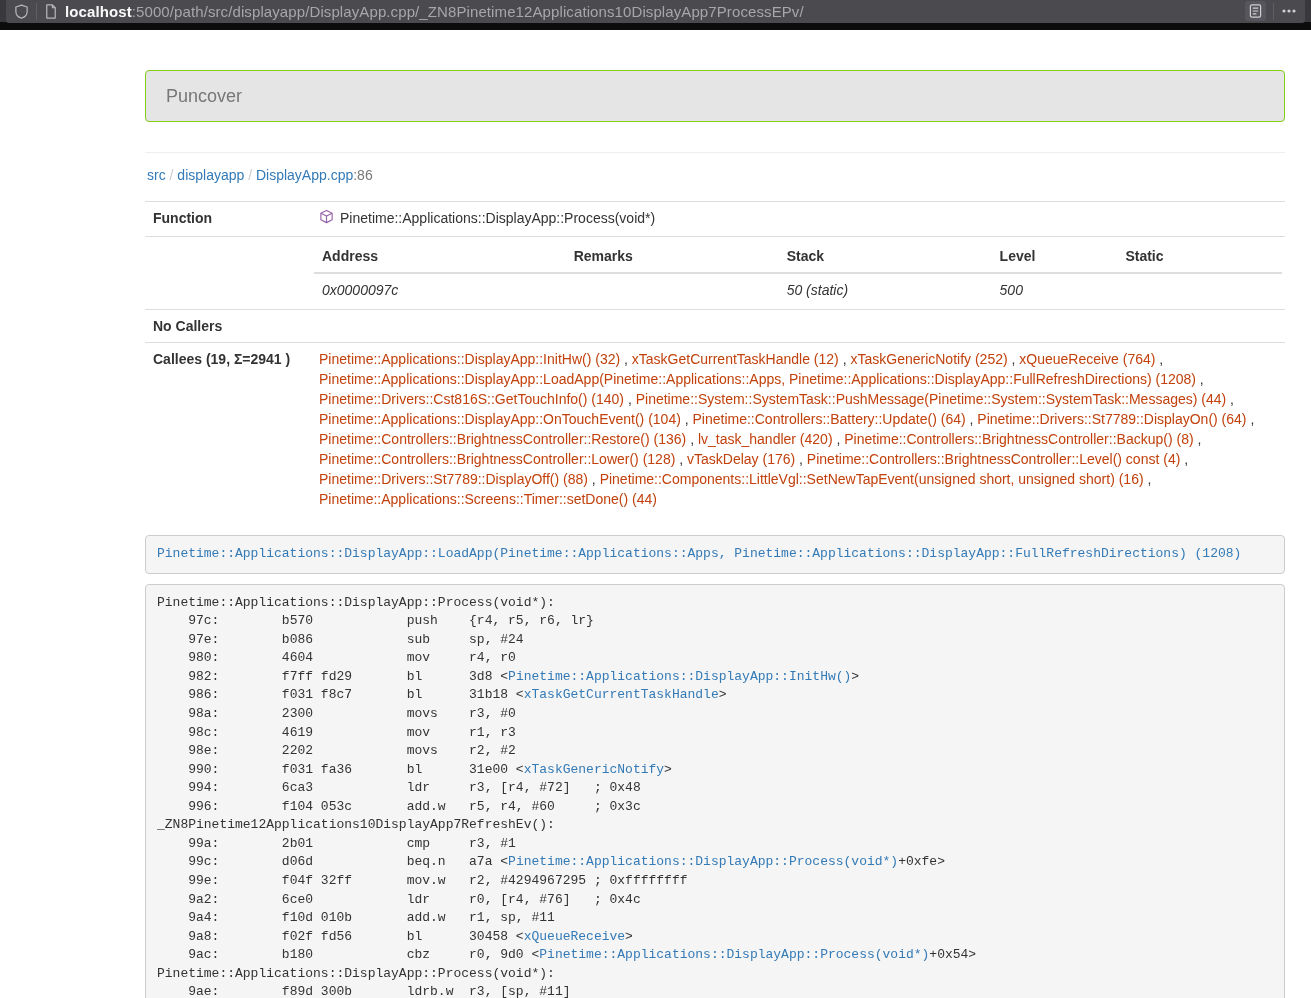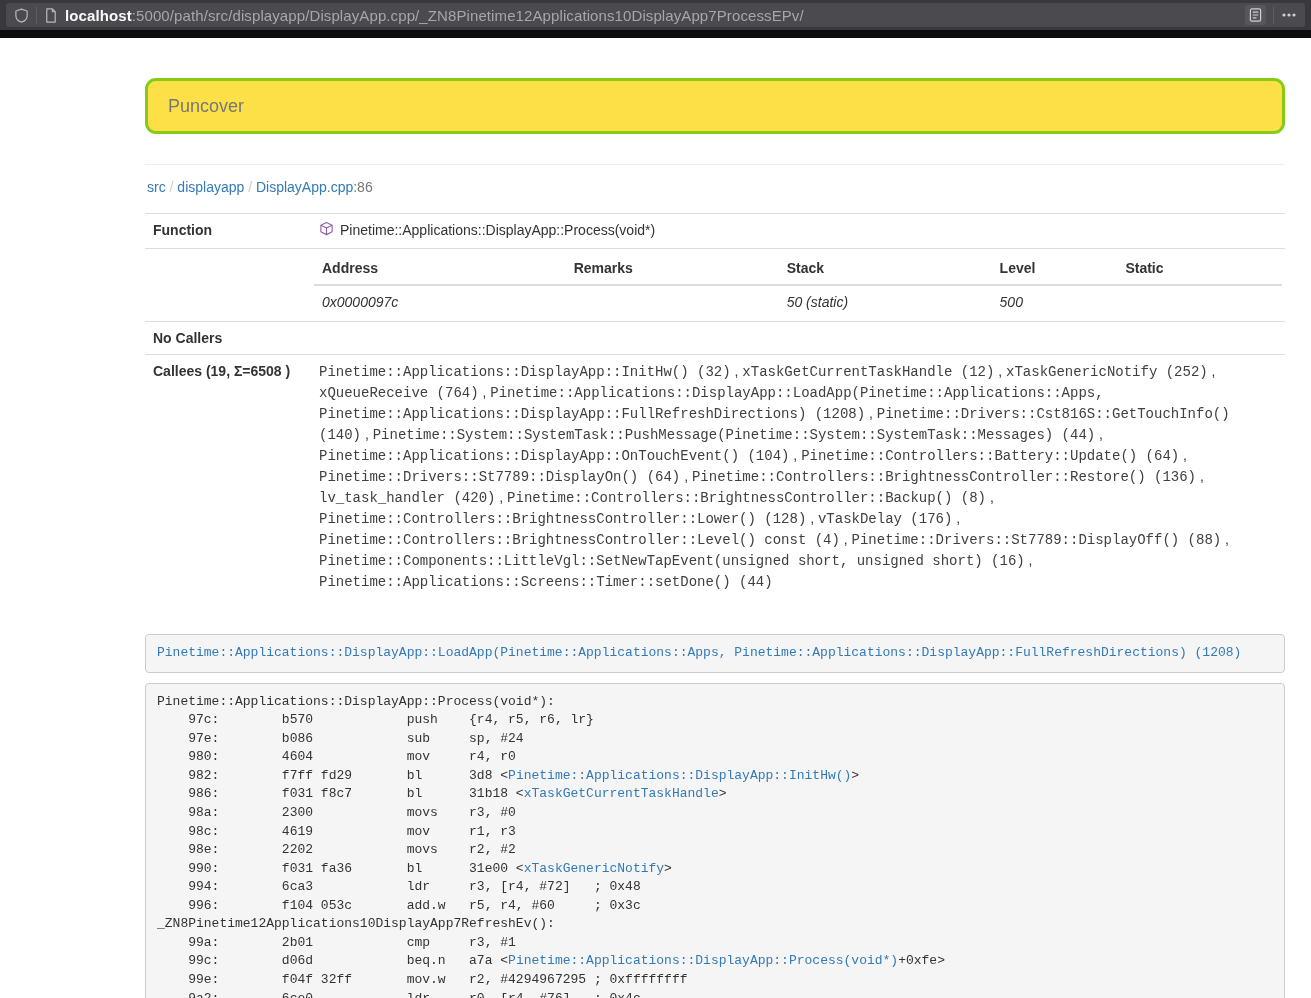--- a/index.html
+++ b/index.html
@@ -1,64 +1,64 @@
 <!DOCTYPE html>
 <html><head>
 <meta charset="utf-8">
 <style>
   html,body{margin:0;padding:0;}
   body{
     width:1311px;height:998px;overflow:hidden;background:#fff;
     font-family:"Liberation Sans",sans-serif;color:#333;font-size:14px;
   }
   
-  .chrome{height:30px;background:#38383d;display:flex;align-items:center;padding:0 6px;}
+  .chrome{height:22px;background:#38383d;display:flex;align-items:center;padding:0 6px;}
   .chrome-strip{height:8px;background:#0c0c0d;}
   .urlbar{
     flex:1;height:24px;background:#4a4a4f;border-radius:3px;
     display:flex;align-items:center;padding:0 8px;gap:7px;
     font-size:15px;color:#b1b1b3;min-width:0;
   }
   .ubtn{display:flex;align-items:center;justify-content:center;flex:0 0 auto;}
   .ubtn.reader{background:#56565c;border-radius:3px;padding:3px 4px;}
   .vdiv{width:1px;height:17px;background:#5e5e63;flex:0 0 auto;}
   .url-text{flex:1;white-space:nowrap;overflow:hidden;min-width:0;letter-spacing:.1px;}
   .url-text .host{color:#f9f9fa;font-weight:bold;}
   .url-text .rest{color:#a7a7aa;}
   .chrome svg{display:block;}
 
   
   .content{width:1140px;margin-left:145px;padding-top:40px;}
   .navbar{
-    height:50px;background:#fde047;border:3px solid #84cc16;border-radius:11px;
+    height:50px;background:#e5e5e5;border:1px solid #84cc16;border-radius:4px;
     margin-bottom:30px;display:flex;align-items:center;
   }
   .brand{font-size:18px;color:#777;text-decoration:none;padding:0 20px;}
   hr{border:none;border-top:1px solid #eee;margin:0 0 10px 0;}
   .breadcrumb{margin:12px 2px 16px 2px;line-height:20px;}
   .breadcrumb a{color:#337ab7;text-decoration:none;}
   .breadcrumb .sep{color:#ccc;}
   .breadcrumb .bcsuffix{color:#777;}
 
   
-  table.ftable{width:100%;border-collapse:collapse;margin-bottom:36px;}
+  table.ftable{width:100%;border-collapse:collapse;margin-bottom:20px;}
   table.ftable > tbody > tr > th,
   table.ftable > tbody > tr > td{
     border-top:1px solid #ddd;padding:6px 8px;text-align:left;vertical-align:top;
     font-size:14px;line-height:20px;
   }
   table.ftable > tbody > tr > th{font-weight:bold;white-space:nowrap;width:150px;}
   td.nopad{padding:3px !important;}
   table.stats{width:100%;border-collapse:collapse;}
   table.stats th{
     font-weight:bold;text-align:left;padding:6px 8px;line-height:20px;
     border-bottom:2px solid #ddd;
   }
   table.stats td{padding:6px 8px;line-height:20px;font-style:italic;}
-  .ftable a, #callees-cell a{color:#404040;text-decoration:none;font-family:Liberation Mono, monospace;}
+  .ftable a, #callees-cell a{color:#c2410c;text-decoration:none;}
   #callees-cell{line-height:20px;}
   .cube{display:inline-block;vertical-align:-2px;margin-right:6px;}
 
   
   pre{
     background:#f5f5f5;border:1px solid #ccc;border-radius:4px;
     padding:9px 11px;margin:0;
     font-family:"Liberation Mono","DejaVu Sans Mono",monospace;
     font-size:13px;line-height:1.42857;color:#333;
     tab-size:8;-moz-tab-size:8;white-space:pre;overflow:hidden;
@@ -157,21 +157,21 @@
                 </tr>
               </tbody>
           </table>
         </td>
       </tr>
       <tr>
         <th>No Callers</th>
         <td></td>
       </tr>
       <tr>
-        <th>Callees (19, Σ=6508 )</th>
+        <th>Callees (19, Σ=2941 )</th>
         <td id="callees-cell"><a href="#">Pinetime::Applications::DisplayApp::InitHw() (32)</a> , <a href="#">xTaskGetCurrentTaskHandle (12)</a> , <a href="#">xTaskGenericNotify (252)</a> , <a href="#">xQueueReceive (764)</a> , <a href="#">Pinetime::Applications::DisplayApp::LoadApp(Pinetime::Applications::Apps, Pinetime::Applications::DisplayApp::FullRefreshDirections) (1208)</a> , <a href="#">Pinetime::Drivers::Cst816S::GetTouchInfo() (140)</a> , <a href="#">Pinetime::System::SystemTask::PushMessage(Pinetime::System::SystemTask::Messages) (44)</a> , <a href="#">Pinetime::Applications::DisplayApp::OnTouchEvent() (104)</a> , <a href="#">Pinetime::Controllers::Battery::Update() (64)</a> , <a href="#">Pinetime::Drivers::St7789::DisplayOn() (64)</a> , <a href="#">Pinetime::Controllers::BrightnessController::Restore() (136)</a> , <a href="#">lv_task_handler (420)</a> , <a href="#">Pinetime::Controllers::BrightnessController::Backup() (8)</a> , <a href="#">Pinetime::Controllers::BrightnessController::Lower() (128)</a> , <a href="#">vTaskDelay (176)</a> , <a href="#">Pinetime::Controllers::BrightnessController::Level() const (4)</a> , <a href="#">Pinetime::Drivers::St7789::DisplayOff() (88)</a> , <a href="#">Pinetime::Components::LittleVgl::SetNewTapEvent(unsigned short, unsigned short) (16)</a> , <a href="#">Pinetime::Applications::Screens::Timer::setDone() (44)</a></td>
       </tr>
     </tbody>
   </table>
 
   <pre class="hl"><a href="#" id="hl-link">Pinetime::Applications::DisplayApp::LoadApp(Pinetime::Applications::Apps, Pinetime::Applications::DisplayApp::FullRefreshDirections) (1208)</a></pre>
 
   <pre class="asm" id="asm">Pinetime::Applications::DisplayApp::Process(void*):
     97c:	b570      	push	{r4, r5, r6, lr}
     97e:	b086      	sub	sp, #24

